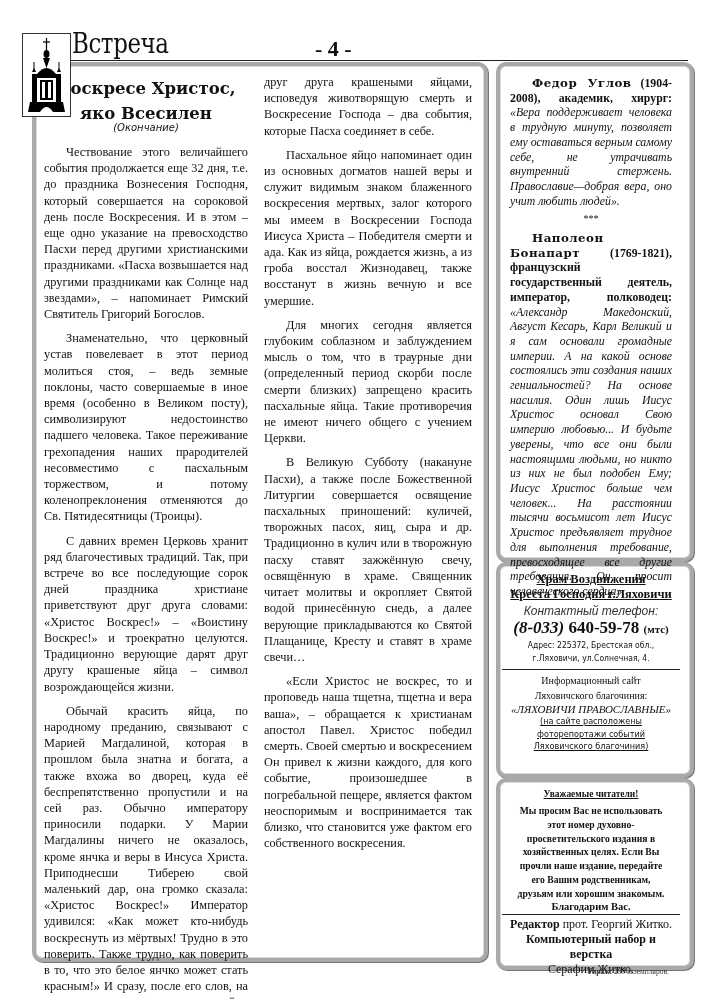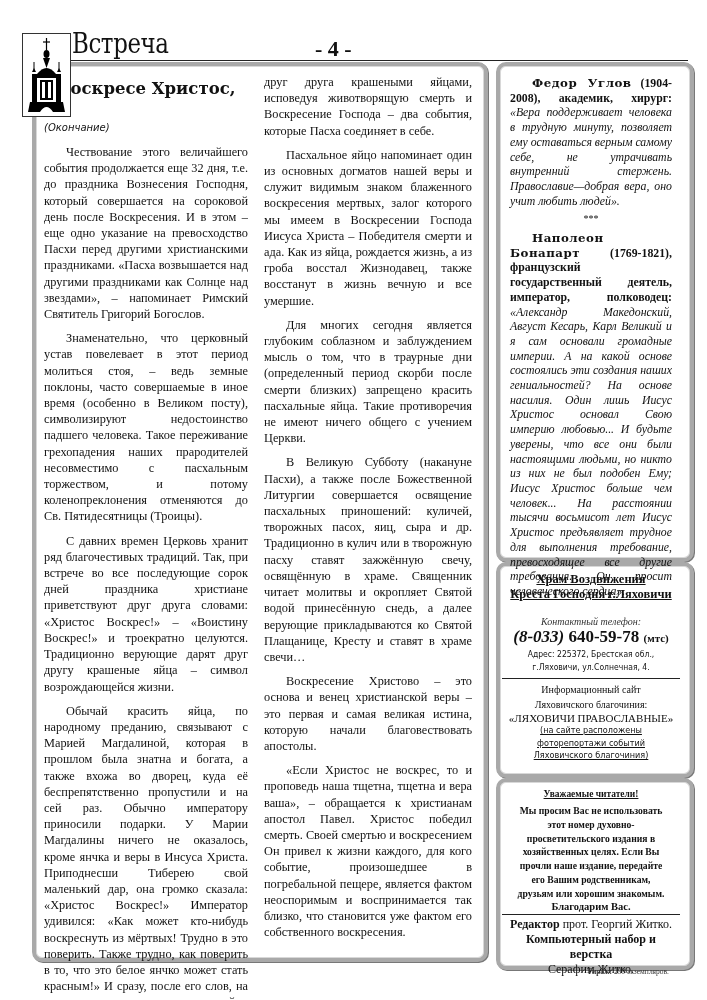--- a/index.html
+++ b/index.html
@@ -18,40 +18,40 @@
   .side1 { left: 496px; top: 62px; width: 190px; height: 492px; }
   .side2 { left: 496px; top: 562px; width: 190px; height: 208px; }
   .side3 { left: 496px; top: 778px; width: 190px; height: 184px; }
 
   .col { position: absolute; font-size: 12.3px; line-height: 16.2px; text-align: justify; }
   .col p { margin: 0 0 8px 0; text-indent: 22px; }
   .col-left { left: 44px; top: 144px; width: 204px; }
   .col-right { left: 264px; top: 74px; width: 208px; }
 
   .article-title { position: absolute; left: 44px; top: 76px; width: 204px; text-align: center; font-family: "DejaVu Serif", serif; font-weight: bold; font-size: 16.5px; line-height: 25px; }
-  .subtitle { position: absolute; left: 44px; top: 122px; width: 204px; font-family: "DejaVu Sans", sans-serif; font-style: italic; font-size: 10px; }
+  .subtitle { position: absolute; left: 44px; top: 122px; width: 204px; text-align: center; font-family: "DejaVu Sans", sans-serif; font-style: italic; font-size: 10px; }
 
   
   .quotes { position: absolute; left: 506px; top: 72px; width: 170px; font-size: 11.8px; line-height: 14.7px; text-align: justify; }
   .quotes .name { font-family: "DejaVu Serif", serif; font-weight: bold; letter-spacing: 0.5px; }
   .quotes .bold { font-weight: bold; }
   .quotes .q { font-style: italic; }
   .quotes .para { text-indent: 22px; margin: 4px; }
   .stars { text-align: center; font-size: 10px; margin: 2px 0 0 0; }
 
   .contact { position: absolute; left: 506px; top: 572px; width: 170px; text-align: center; }
   .contact .church { font-weight: bold; text-decoration: underline; font-size: 12.5px; line-height: 15px; }
-  .contact .phone-label { font-family: Liberation Serif, serif; font-style: italic; font-size: 10px; color: #333; margin-top: 14px; }
+  .contact .phone-label { font-family: Liberation Sans, sans-serif; font-style: italic; font-size: 12px; color: #333; margin-top: 2px; }
   .contact .phone { font-weight: bold; font-size: 17px; line-height: 20px; }
   .contact .phone .it { font-style: italic; }
   .contact .phone .small { font-size: 11px; }
   .contact .addr { font-family: "DejaVu Sans", sans-serif; font-size: 9px; line-height: 13px; transform: scaleX(0.85); }
   .contact hr { border: none; border-top: 1.5px solid #222; margin: 4px -4px 3px -4px; }
   .contact .info { font-size: 10px; line-height: 15px; }
-  .contact .brand { font-size: 11px; }
+  .contact .brand { font-style: italic; font-size: 11px; }
   .contact .site { font-family: "DejaVu Serif", serif; font-weight: bold; font-size: 19px; text-decoration: underline; line-height: 22px; }
   .contact .note { font-family: "DejaVu Sans", sans-serif; font-size: 9px; line-height: 12.5px; text-decoration: underline; transform: scaleX(0.9); }
 
   .readers { position: absolute; left: 506px; top: 787px; width: 170px; text-align: center; }
   .readers .h { font-weight: bold; text-decoration: underline; font-size: 10.5px; line-height: 14px; transform: scaleX(0.9); }
   .readers .body { font-weight: bold; font-size: 10.5px; line-height: 13.8px; margin-top: 3px; transform: scaleX(0.92); }
   .readers .thanks { font-weight: bold; font-size: 10.5px; }
   .readers hr { border: none; border-top: 1.5px solid #222; margin: 2px -4px 2px -4px; }
   .readers .ed { font-size: 12px; line-height: 15px; }
   .readers .ed b { font-weight: bold; }
@@ -85,37 +85,37 @@
 <div class="page-num">- 4 -</div>
 <div class="issue">№ 6 (13) 2012г.</div>
 
 <div class="frame main-frame"></div>
 <div class="frame side1"></div>
 <div class="frame side2"></div>
 <div class="frame side3"></div>
 
 <div class="article-title">
   <div>Воскресе Христос,</div>
+  <div>яко Всесилен</div>
 </div>
 <div class="subtitle">(Окончание)</div>
 
 <div class="col col-left">
   <p>Чествование этого величайшего события продолжается еще 32 дня, т.е. до праздника Вознесения Господня, который совершается на сороковой день после Воскресения. И в этом – еще одно указание на превосходство Пасхи перед другими христианскими праздниками. «Пасха возвышается над другими праздниками как Солнце над звездами», – напоминает Римский Святитель Григорий Богослов.</p>
   <p>Знаменательно, что церковный устав повелевает в этот период молиться стоя, – ведь земные поклоны, часто совершаемые в иное время (особенно в Великом посту), символизируют недостоинство падшего человека. Такое переживание грехопадения наших прародителей несовместимо с пасхальным торжеством, и потому коленопреклонения отменяются до Св. Пятидесятницы (Троицы).</p>
   <p>С давних времен Церковь хранит ряд благочестивых традиций. Так, при встрече во все последующие сорок дней праздника христиане приветствуют друг друга словами: «Христос Воскрес!» – «Воистину Воскрес!» и троекратно целуются. Традиционно верующие дарят друг другу крашеные яйца – символ возрождающейся жизни.</p>
   <p>Обычай красить яйца, по народному преданию, связывают с Марией Магдалиной, которая в прошлом была знатна и богата, а также вхожа во дворец, куда её беспрепятственно пропустили и на сей раз. Обычно императору приносили подарки. У Марии Магдалины ничего не оказалось, кроме янчка и веры в Инсуса Христа. Приподнесши Тиберею свой маленький дар, она громко сказала: «Христос Воскрес!» Император удивился: «Как может кто-нибудь воскреснуть из мёртвых! Трудно в это поверить. Также трудно, как поверить в то, что это белое янчко может стать красным!» И сразу, после его слов, на глазах у присутствующих, яйцо постепенно начало краснеть.</p>
 
 </div>
 
 <div class="col col-right">
   <p style="text-indent:0">друг друга крашеными яйцами, исповедуя животворящую смерть и Воскресение Господа – два события, которые Пасха соединяет в себе.</p>
   <p>Пасхальное яйцо напоминает один из основных догматов нашей веры и служит видимым знаком блаженного воскресения мертвых, залог которого мы имеем в Воскресении Господа Иисуса Христа – Победителя смерти и ада. Как из яйца, рождается жизнь, а из гроба восстал Жизнодавец, также восстанут в жизнь вечную и все умершие.</p>
   <p>Для многих сегодня является глубоким соблазном и заблуждением мысль о том, что в траурные дни (определенный период скорби после смерти близких) запрещено красить пасхальные яйца. Такие противоречия не имеют ничего общего с учением Церкви.</p>
   <p>В Великую Субботу (накануне Пасхи), а также после Божественной Литургии совершается освящение пасхальных приношений: куличей, творожных пасох, яиц, сыра и др. Традиционно в кулич или в творожную пасху ставят зажжённую свечу, освящённую в храме. Священник читает молитвы и окропляет Святой водой принесённую снедь, а далее верующие прикладываются ко Святой Плащанице, Кресту и ставят в храме свечи…</p>
-  <p>Воскресение Христово – это основа и венец христианской веры – это первая и самая великая истина, которую начали благовествовать апостолы.</p>
   <p>«Если Христос не воскрес, то и проповедь наша тщетна, тщетна и вера ваша», – обращается к христианам апостол Павел. Христос победил смерть. Своей смертью и воскресением Он привел к жизни каждого, для кого событие, произошедшее в погребальной пещере, является фактом неоспоримым и воспринимается так близко, что становится уже фактом его собственного воскресения.</p>
 
 </div>
 
 <div class="quotes">
   <p class="para"><span class="name">Федор Углов</span><span class="bold"> (1904-2008),</span> <span class="bold">академик, хирург: </span><span class="q">«Вера поддерживает человека в трудную минуту, позволяет ему оставаться верным самому себе, не утрачивать внутренний стержень. Православие—добрая вера, оно учит любить людей».</span></p>
   <div class="stars">***</div>
   <p class="para"><span class="name">Наполеон Бонапарт</span><span class="bold"> (1769-1821), французский государственный деятель, император, полководец: </span><span class="q">«Александр Македонский, Август Кесарь, Карл Великий и я сам основали громадные империи. А на какой основе состоялись эти создания наших гениальностей? На основе насилия. Один лишь Иисус Христос основал Свою империю любовью... И будьте уверены, что все они были настоящими людьми, но никто из них не был подобен Ему; Иисус Христос больше чем человек... На расстоянии тысячи восьмисот лет Иисус Христос предъявляет трудное для выполнения требование, превосходящее все другие требования. Он просит человеческого сердца».</span></p>
 </div>
 

